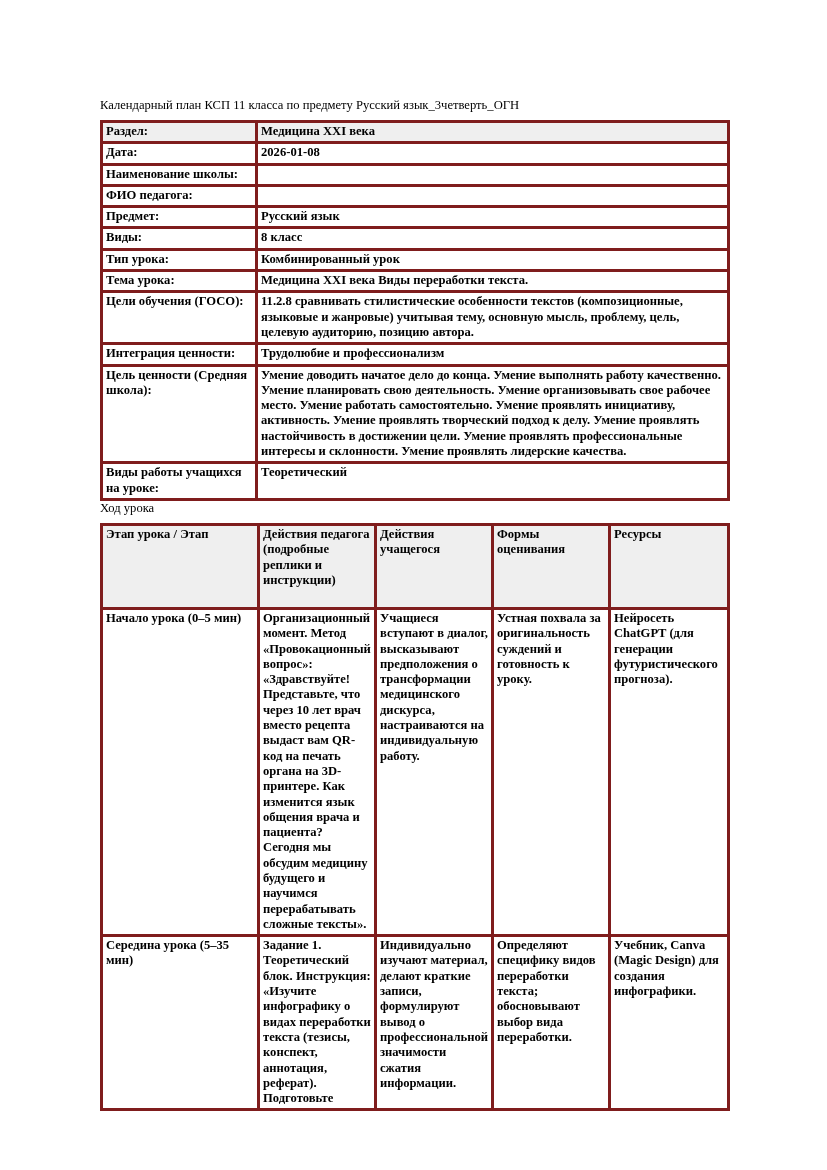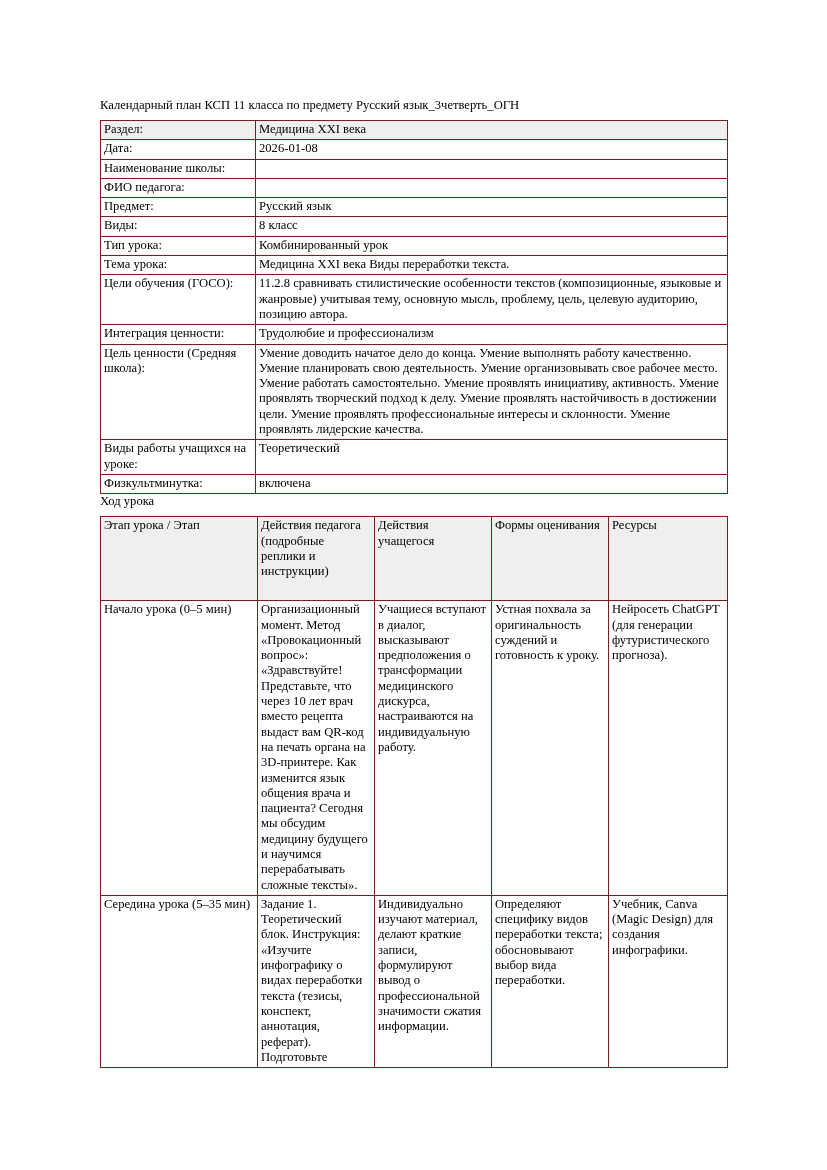--- a/index.html
+++ b/index.html
@@ -30,26 +30,27 @@
     white-space: nowrap;
   }
   table.doc-table {
     border-collapse: collapse;
     width: 627px;
     table-layout: fixed;
     font-size: 12.6px;
     line-height: 15.3px;
   }
   table.doc-table td {
-    border: 1px solid #7f1d1d;
+    border: 3px solid #7f1d1d;
     padding: 1px 3px 2px 3px;
     vertical-align: top;
     word-wrap: break-word;
     overflow-wrap: break-word;
     hyphens: none;
+    font-weight: bold;
   }
   
   .t1 col.c-label { width: 155px; }
   .t1 col.c-value { width: 472px; }
   .t1 tr.shaded td { background: #efefef; }
 
   .section-caption {
     font-size: 12.6px;
     line-height: 15px;
     margin: 0 0 7px 0;
@@ -121,24 +122,20 @@
           <td>Трудолюбие и профессионализм</td>
         </tr>
         <tr>
           <td>Цель ценности (Средняя школа):</td>
           <td>Умение доводить начатое дело до конца. Умение выполнять работу качественно. Умение планировать свою деятельность. Умение организовывать свое рабочее место. Умение работать самостоятельно. Умение проявлять инициативу, активность. Умение проявлять творческий подход к делу. Умение проявлять настойчивость в достижении цели. Умение проявлять профессиональные интересы и склонности. Умение проявлять лидерские качества.</td>
         </tr>
         <tr>
           <td>Виды работы учащихся на уроке:</td>
           <td>Теоретический</td>
         </tr>
-        <tr>
-          <td>Физкультминутка:</td>
-          <td>включена</td>
-        </tr>
       </tbody>
   </table>
 
   <p class="section-caption">Ход урока</p>
 
   <table class="doc-table t2">
     <colgroup>
         <col class="c1">
         <col class="c2">
         <col class="c3">

